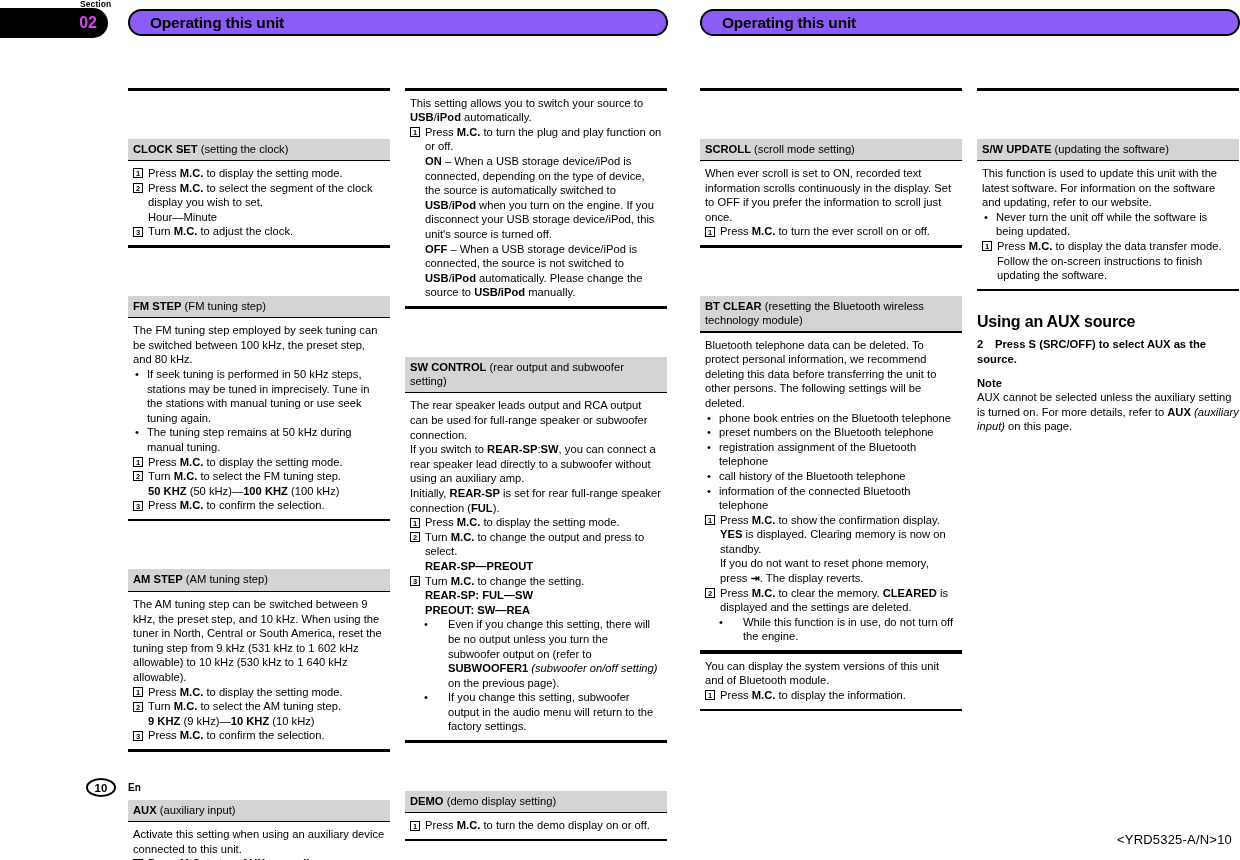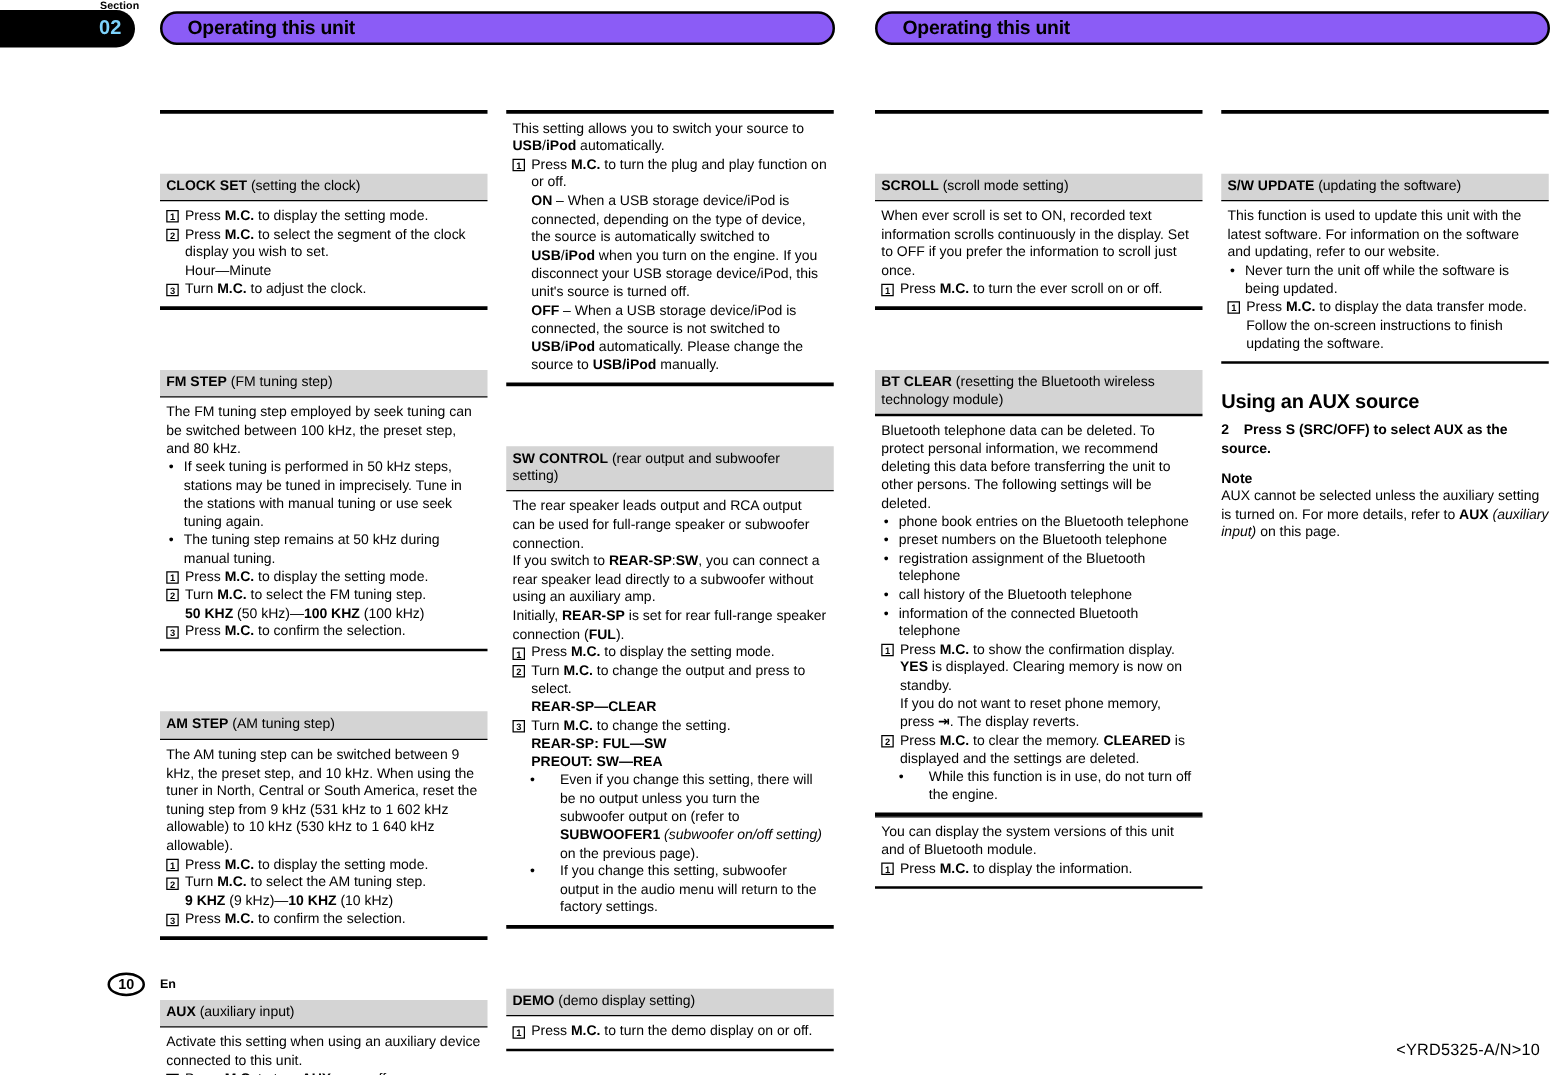--- a/index.html
+++ b/index.html
@@ -13,21 +13,21 @@
   
   .section-tab{
     position:absolute;left:0;top:8px;width:108px;height:30px;
     background:#000;border-radius:0 15px 15px 0;
   }
   .section-word{
     position:absolute;left:80px;top:-1px;font-size:8.5px;font-weight:bold;
     color:#000;letter-spacing:0.1px;
   }
   .section-num{
-    position:absolute;right:11px;top:6px;color:#7dd3fc;font-size:16px;
+    position:absolute;right:11px;top:6px;color:#d946ef;font-size:16px;
     font-weight:bold;line-height:18px;
   }
   .title-pill{
     position:absolute;height:27px;border:2.2px solid #000;border-radius:14px;
     background:#8b5cf6;box-sizing:border-box;
   }
   .title-pill .t{
     position:absolute;left:20px;top:50%;transform:translateY(-50%);
     font-size:15.5px;font-weight:bold;letter-spacing:-0.2px;white-space:nowrap;
   }
@@ -239,21 +239,21 @@
         <p>If you switch to <b>REAR-SP</b>:<b>SW</b>, you can connect a rear speaker lead directly to a subwoofer without using an auxiliary amp.</p>
         <p>Initially, <b>REAR-SP</b> is set for rear full-range speaker connection (<b>FUL</b>).</p>
         <div class="step">
             <span class="n">1</span>
             <span class="tx">Press <b>M.C.</b> to display the setting mode.</span>
           </div>
         <div class="step">
             <span class="n">2</span>
             <span class="tx">Turn <b>M.C.</b> to change the output and press to select.</span>
           </div>
-        <div class="cont"><b>REAR-SP—CLEAR</b></div>
+        <div class="cont"><b>REAR-SP—PREOUT</b></div>
         <div class="step">
             <span class="n">3</span>
             <span class="tx">Turn <b>M.C.</b> to change the setting.</span>
           </div>
         <div class="cont"><b>REAR-SP: FUL—SW</b></div>
         <div class="cont"><b>PREOUT: SW—REA</b></div>
         <div class="bul sub">
             <span class="d">•</span>
             <span class="tx">Even if you change this setting, there will be no output unless you turn the subwoofer output on (refer to <b>SUBWOOFER1</b> <i>(subwoofer on/off setting)</i> on the previous page).</span>
           </div>

